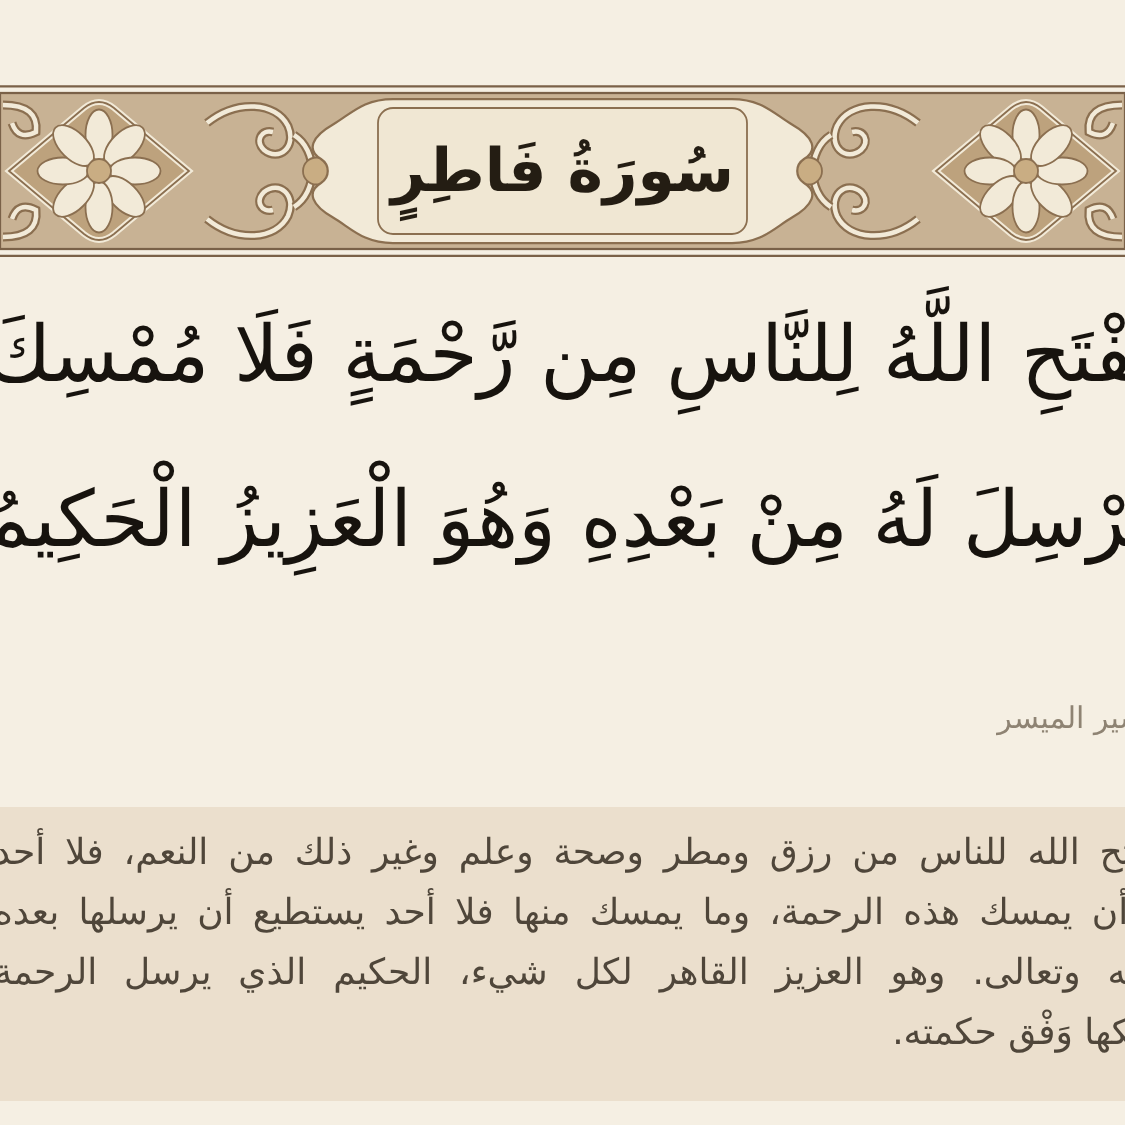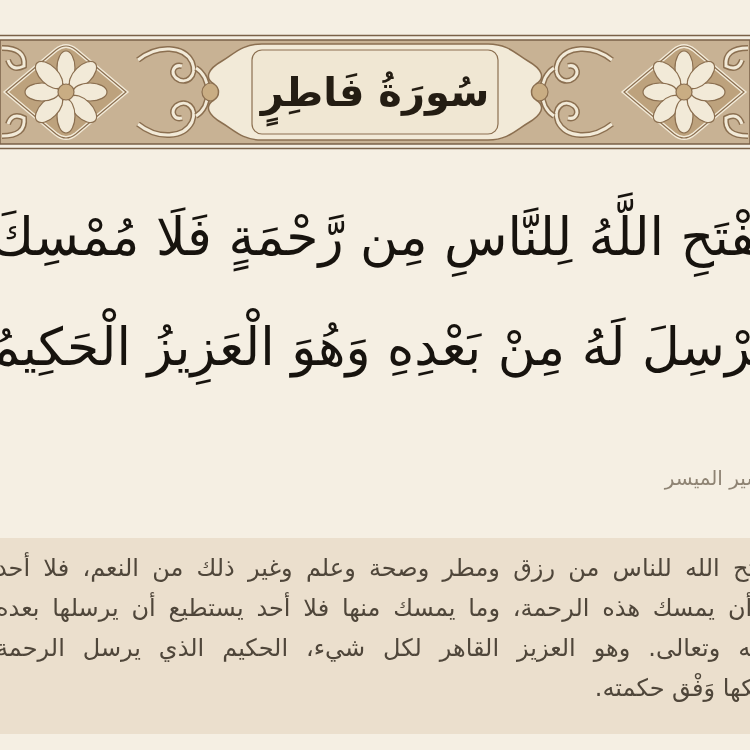--- a/index.html
+++ b/index.html
@@ -4,21 +4,21 @@
 <style>
   html,body{margin:0;padding:0;}
   .canvas{
     position:relative;
     width:750px;height:750px;
     overflow:hidden;
     background:#f5efe3;
     font-family:"DejaVu Sans", sans-serif;
   }
   
-  .band{position:absolute;top:34px;left:0;width:750px;height:120px;}
+  .band{position:absolute;top:56px;left:0;width:750px;height:120px;}
   .band svg{display:block;}
   .band-title{
     position:absolute;top:58px;left:375px;
     transform:translate(-50%,-50%);
     font-size:40px;font-weight:bold;color:#241d13;
     white-space:nowrap;direction:rtl;
   }
   
   .verse-line{
     position:absolute;

